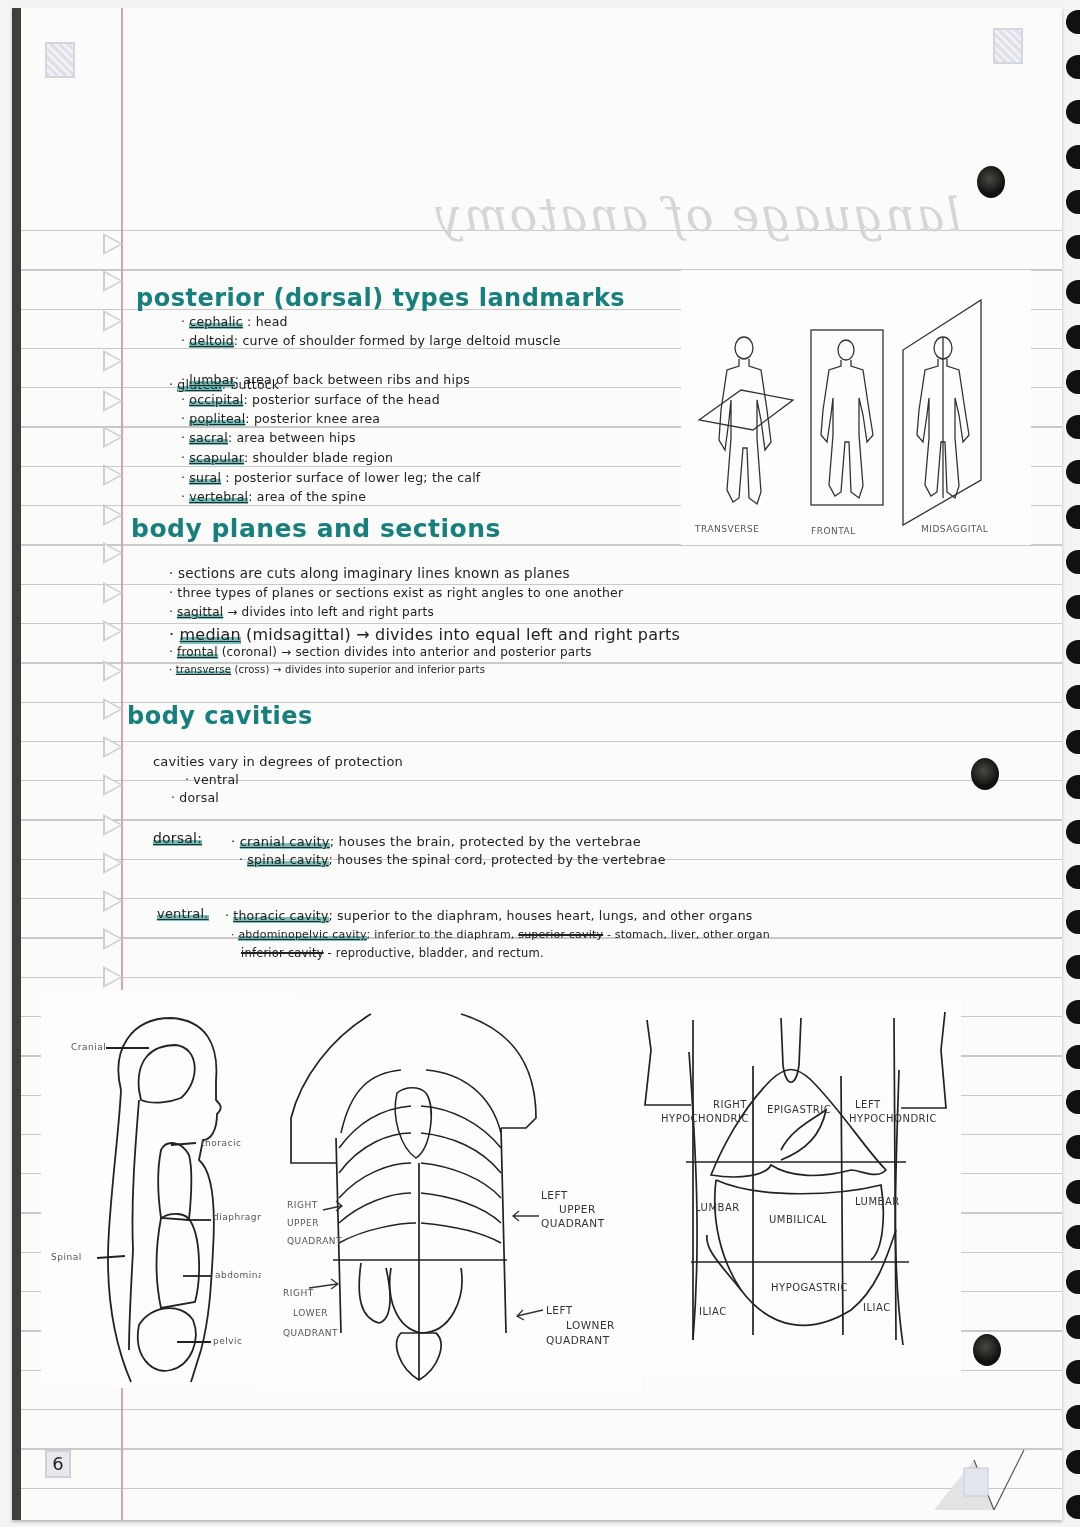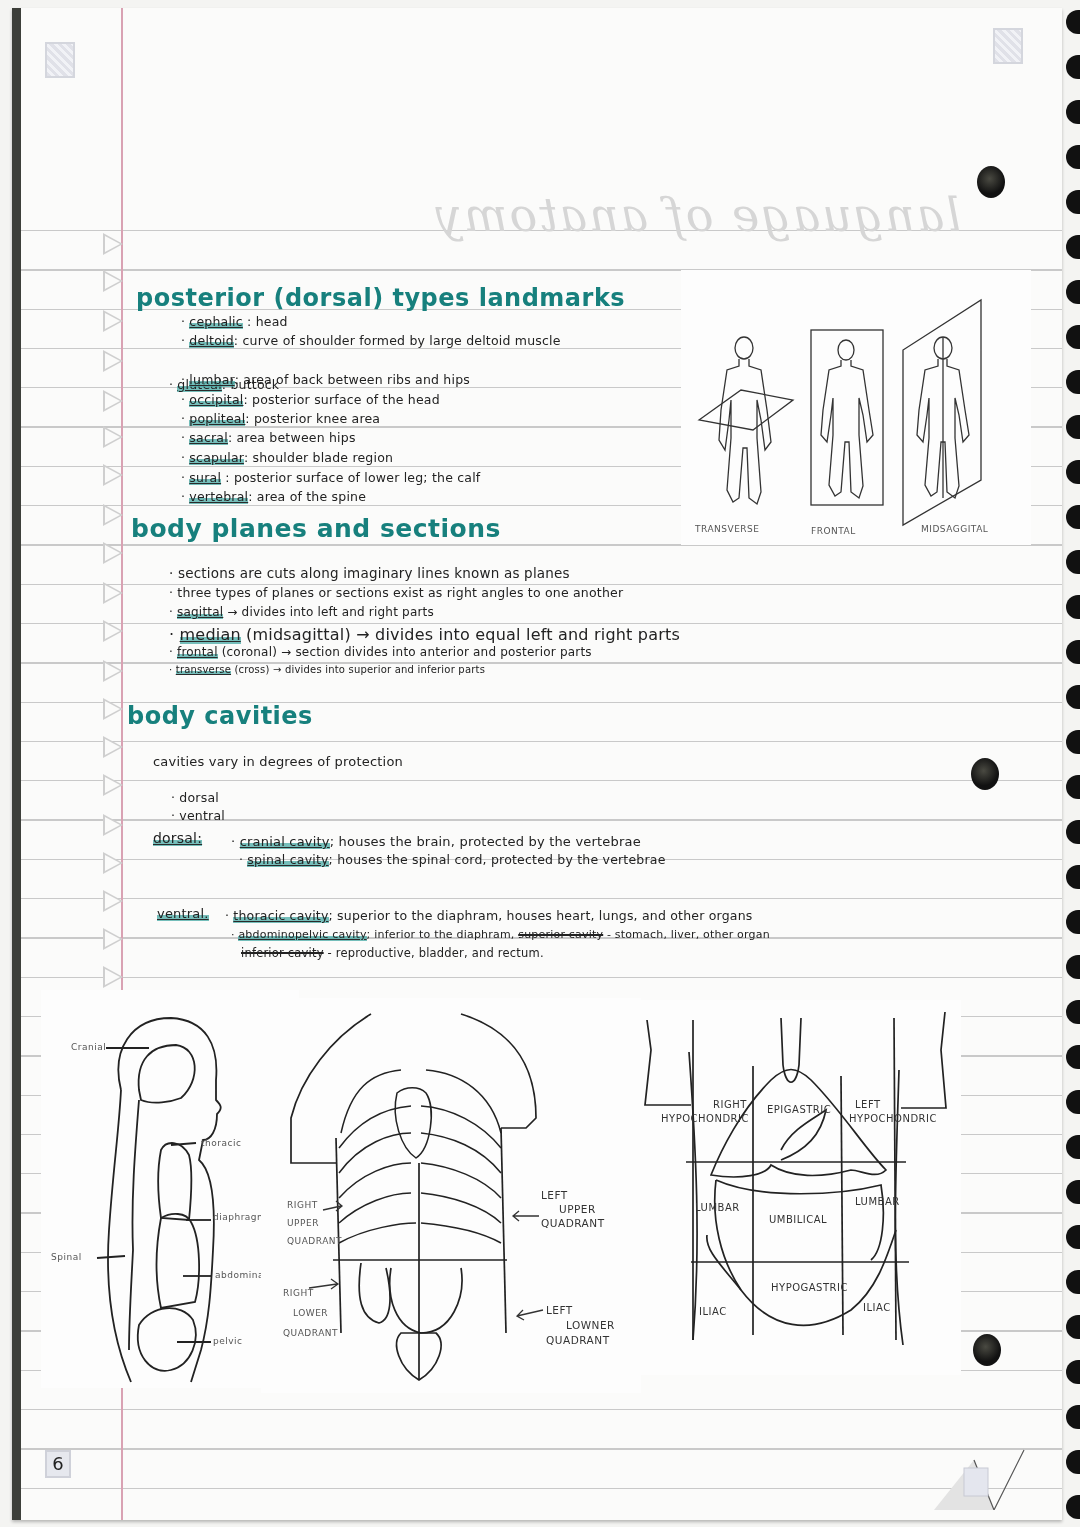--- a/index.html
+++ b/index.html
@@ -131,21 +131,21 @@
     <div class="note" style="left:148px; top:577px;">· <span>three types of planes or sections exist as right angles to one another</span></div>
     <div class="note" style="left:148px; top:597px; font-size:12px;">· <span class="hl">sagittal</span><span> → divides into left and right parts</span></div>
     <div class="note" style="left:148px; top:617px; font-size:16px;">· <span class="hl">median</span><span> (midsagittal) → divides into equal left and right parts</span></div>
     <div class="note" style="left:148px; top:637px; font-size:12px;">· <span class="hl">frontal</span><span> (coronal) → section divides into anterior and posterior parts</span></div>
     <div class="note" style="left:148px; top:656px; font-size:10px;">· <span class="hl">transverse</span><span> (cross) → divides into superior and inferior parts</span></div>
   </div>
 
   <div class="h-teal" style="left:106px; top:694px; font-size:24px;">body cavities</div>
 
   <div class="note" style="left:132px; top:746px; font-size:13px;">cavities vary in degrees of protection</div>
-  <div class="note" style="left:150px; top:764px;margin-top:36px;">· <span>ventral</span></div>
+  <div class="note" style="left:164px; top:764px;">· <span>ventral</span></div>
   <div class="note" style="left:150px; top:782px;">· <span>dorsal</span></div>
 
   <div class="note" style="left:132px; top:822px; font-size:14px;"><span class="hl">dorsal:</span></div>
   <div class="note" style="left:210px; top:826px; font-size:13px;">· <span class="hl">cranial cavity</span><span>; houses the brain, protected by the vertebrae</span></div>
   <div class="note" style="left:218px; top:844px; font-size:12.5px;">· <span class="hl">spinal cavity</span><span>; houses the spinal cord, protected by the vertebrae</span></div>
 
   <div class="note" style="left:136px; top:898px; font-size:13px;"><span class="hl">ventral.</span></div>
   <div class="note" style="left:204px; top:900px; font-size:12.5px;">· <span class="hl">thoracic cavity</span><span>; superior to the diaphram, houses heart, lungs, and other organs</span></div>
   <div class="note" style="left:210px; top:920px; font-size:11px;">· <span class="hl">abdominopelvic cavity</span><span>; inferior to the diaphram,</span> <span class="strike">superior cavity</span><span> - stomach, liver, other organ</span></div>
   <div class="note" style="left:220px; top:938px; font-size:11.5px;"><span class="strike">inferior cavity</span><span> - reproductive, bladder, and rectum.</span></div>

